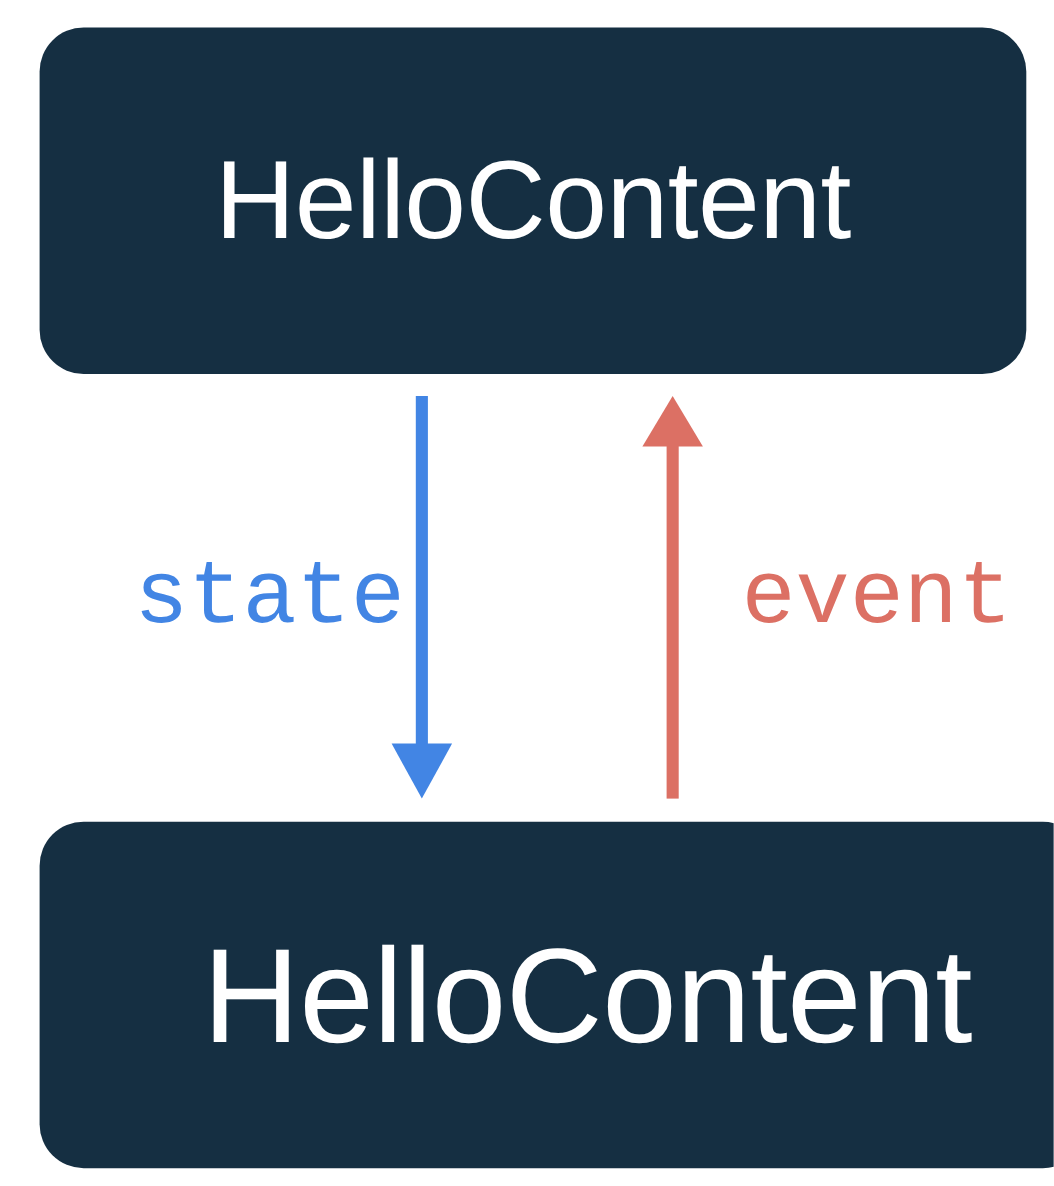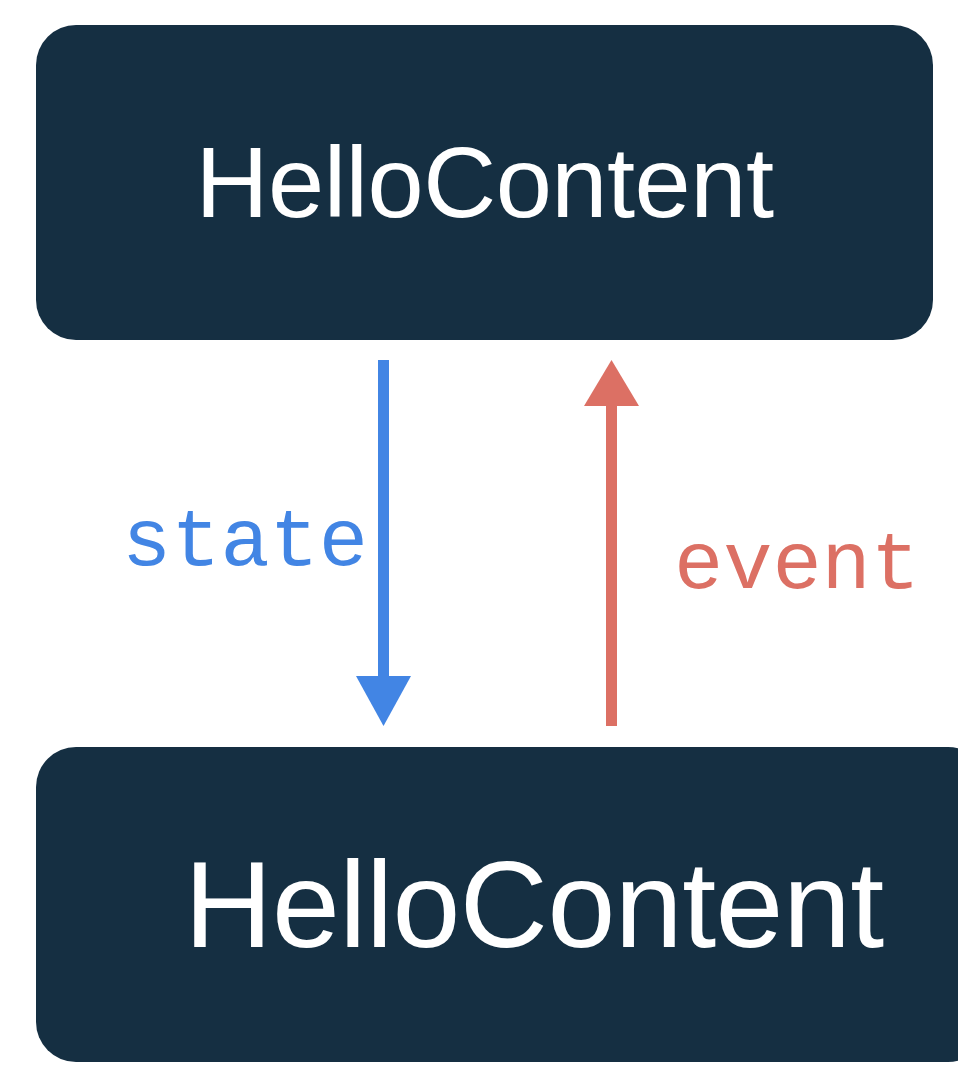--- a/index.html
+++ b/index.html
@@ -84,21 +84,21 @@
     letter-spacing: 0px;
     user-select: none;
   }
   #edge-label-state {
     left: 122px;
     top: 503px;
     color: #4285e4;
   }
   #edge-label-event {
     left: 674px;
-    top: 526px;
+    top: 503px;
     color: #dc7064;
   }
 </style>
 </head>
 <body>
 
 <div id="diagram-canvas">
 
   <div id="node-hello-screen" class="node-box">
     <span class="node-label">HelloContent</span>

